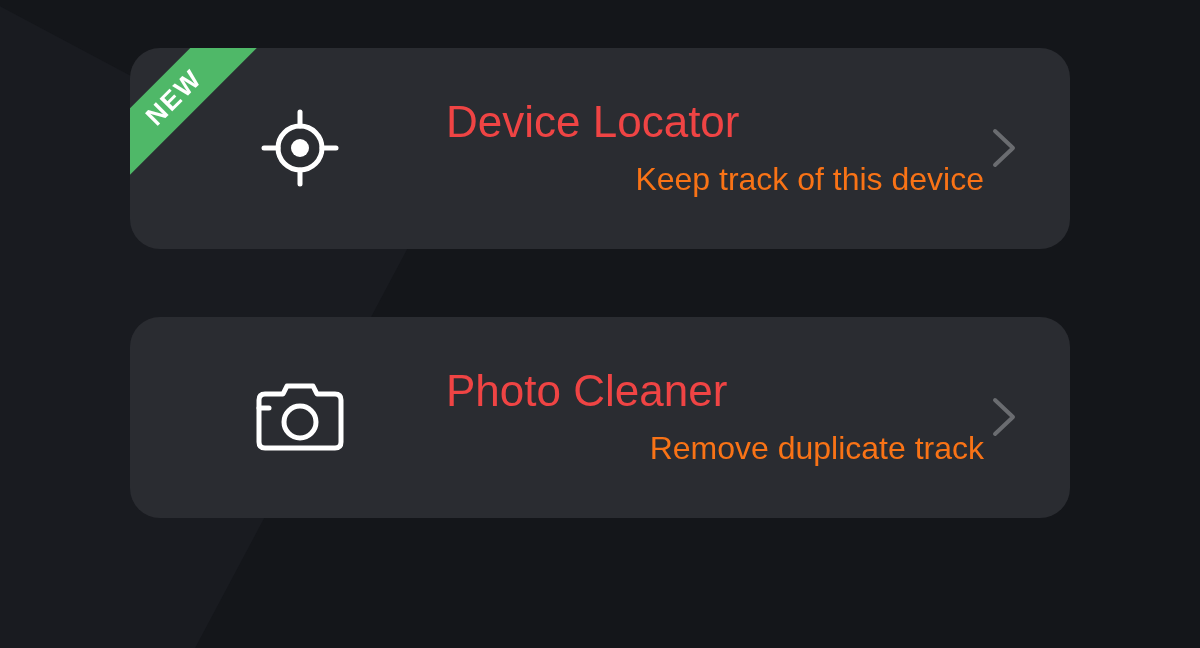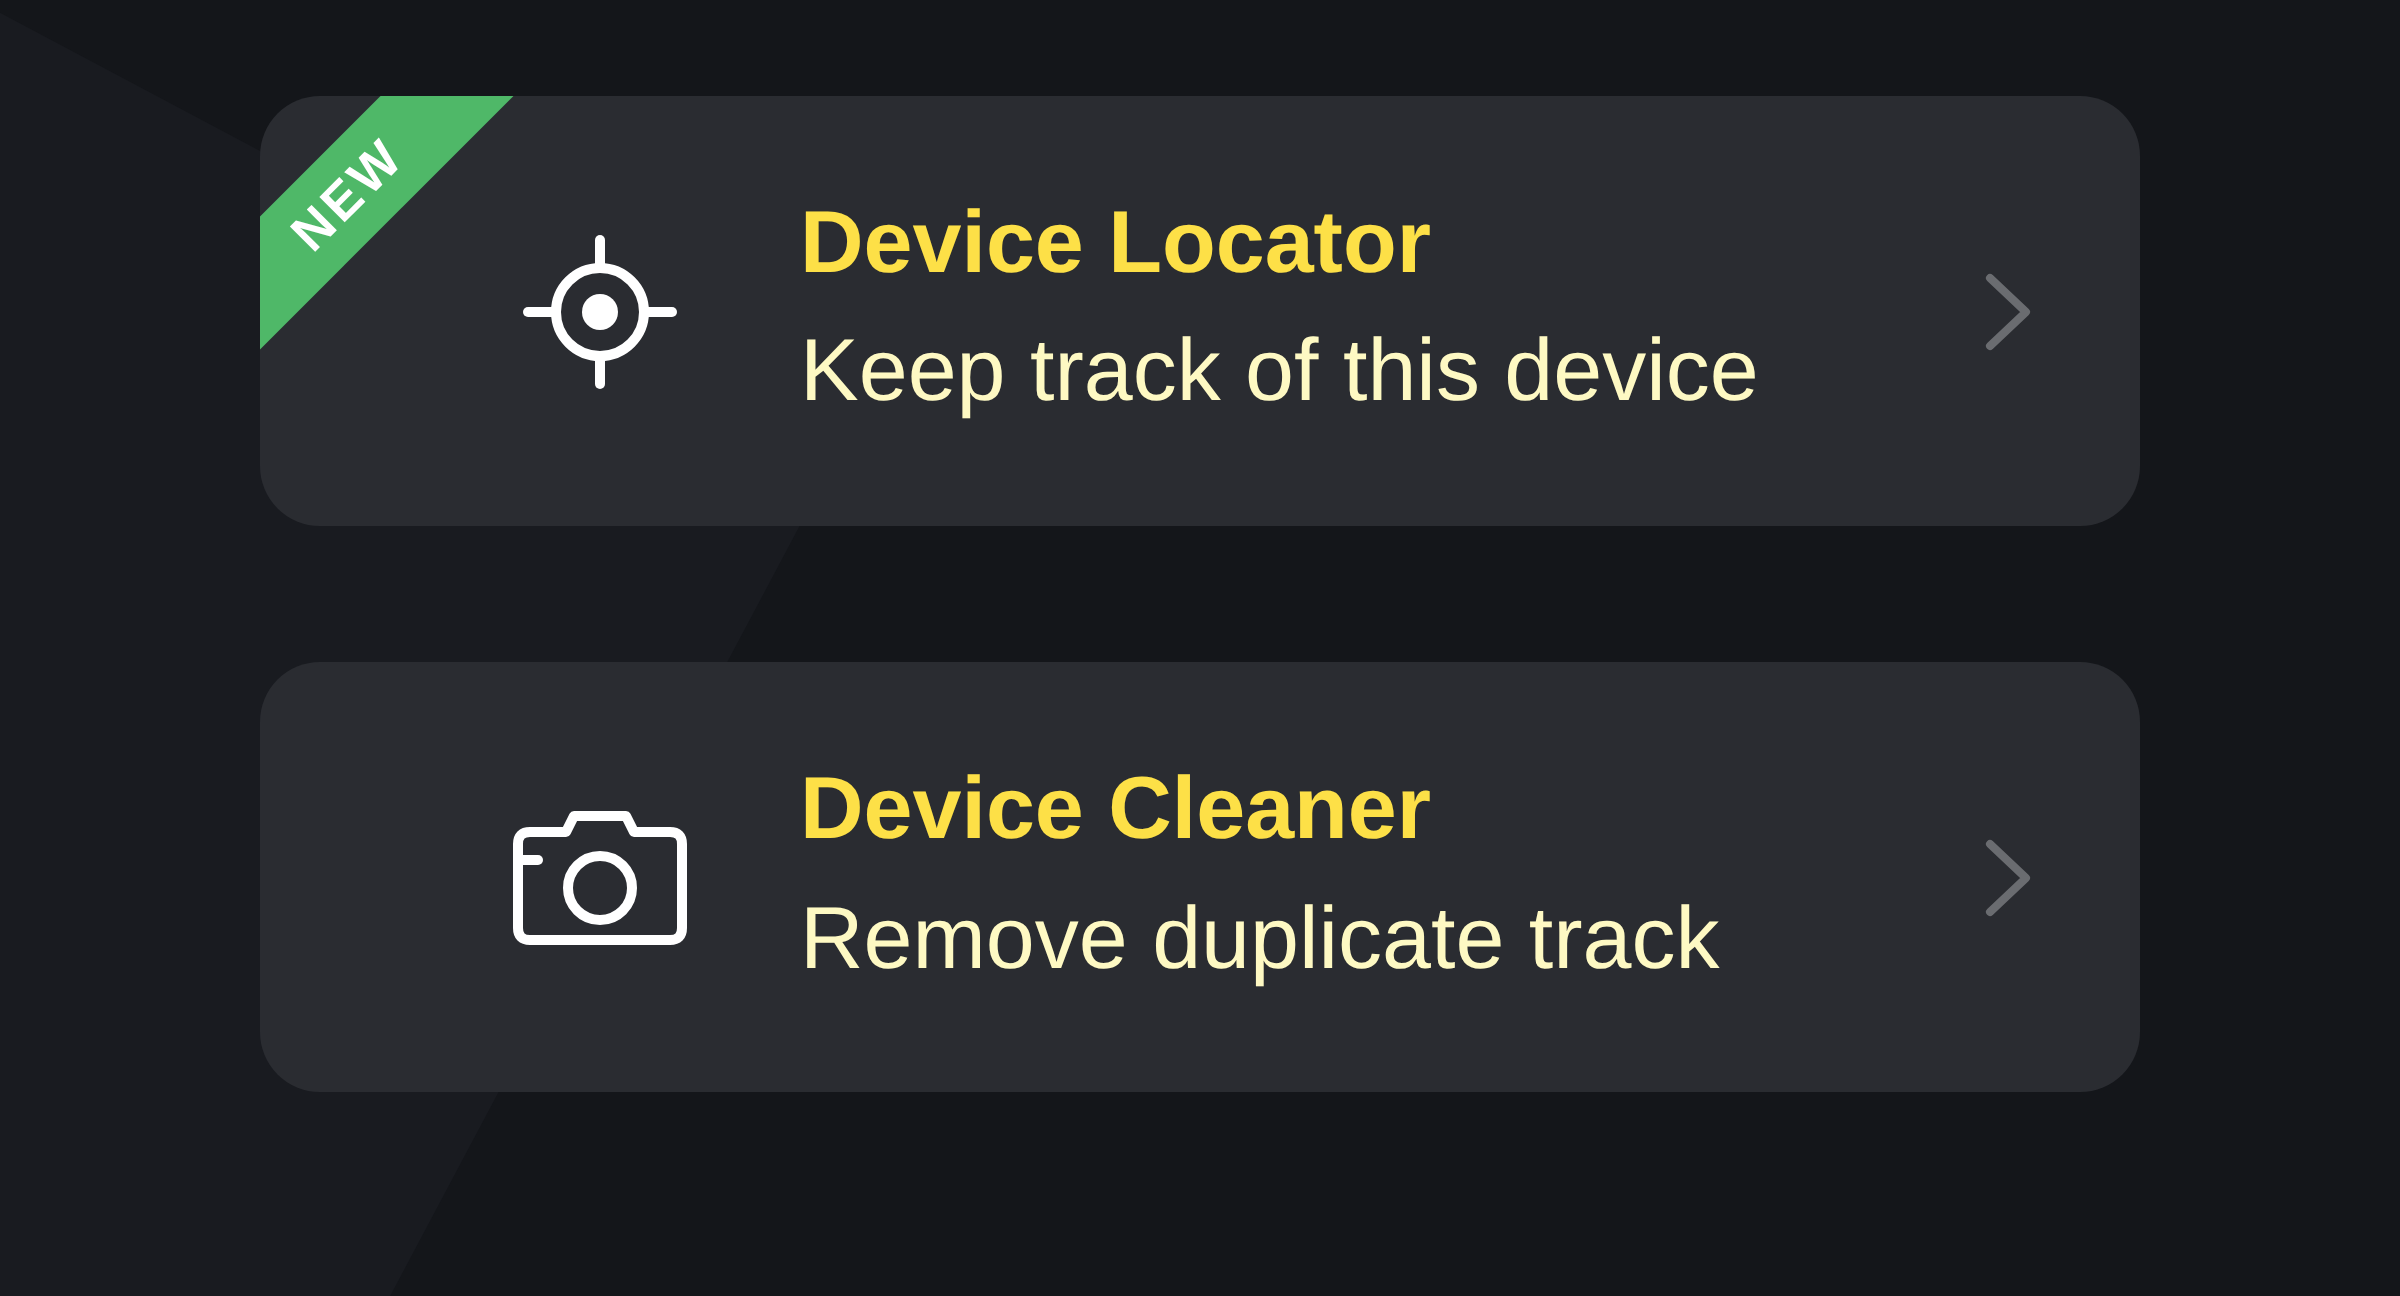--- a/index.html
+++ b/index.html
@@ -69,30 +69,32 @@
       margin-left: 60px;
     }
     .text-wrap {
       flex: 1 1 auto;
       margin-left: 50px;
       display: flex;
       flex-direction: column;
       gap: 14px;
     }
     .title {
-      color: #fde047;
+      color: #ef4444;
       font-size: 44px;
-      font-weight: 700;
+      font-weight: 400;
       line-height: 1.1;
+      margin-left: 46px;
     }
     .subtitle {
-      color: #fef9c3;
-      font-size: 44px;
+      color: #f97316;
+      font-size: 32px;
       font-weight: 400;
       line-height: 1.2;
+      text-align: right;
     }
     .chevron {
       flex: 0 0 auto;
       width: 40px;
       height: 40px;
       display: flex;
       align-items: center;
       justify-content: center;
     }
     .chevron svg {
@@ -134,21 +136,21 @@
 
   <div class="card">
     <div class="icon-wrap">
       <svg width="90" height="78" viewBox="0 0 90 78" fill="none" stroke-width="5" stroke-linecap="round" stroke-linejoin="round">
         <path d="M 32 8 L 58 8 L 62 16 L 80 16 C 84 16 86 18 86 22 L 86 64 C 86 68 84 70 80 70 L 10 70 C 6 70 4 68 4 64 L 4 22 C 4 18 6 16 10 16 L 28 16 Z"></path>
         <circle cx="45" cy="44" r="16"></circle>
         <line x1="4" y1="30" x2="14" y2="30"></line>
       </svg>
     </div>
     <div class="text-wrap">
-      <div class="title">Device Cleaner</div>
+      <div class="title">Photo Cleaner</div>
       <div class="subtitle">Remove duplicate track</div>
     </div>
     <div class="chevron">
       <svg width="30" height="46" viewBox="0 0 30 46" fill="none" stroke-width="4" stroke-linecap="round" stroke-linejoin="round">
         <polyline points="6,6 24,23 6,40"></polyline>
       </svg>
     </div>
   </div>
 
 </div>

